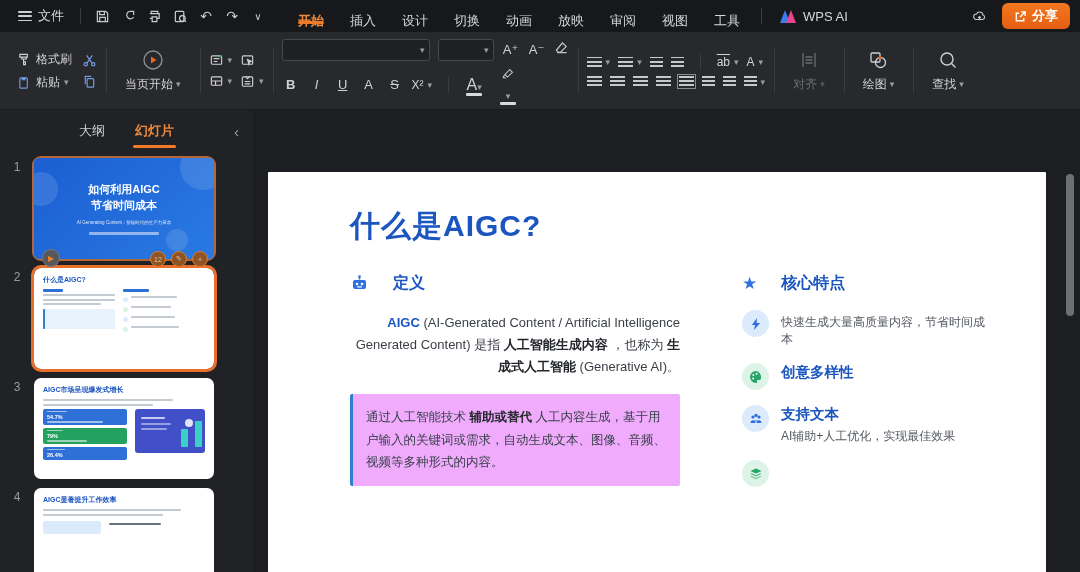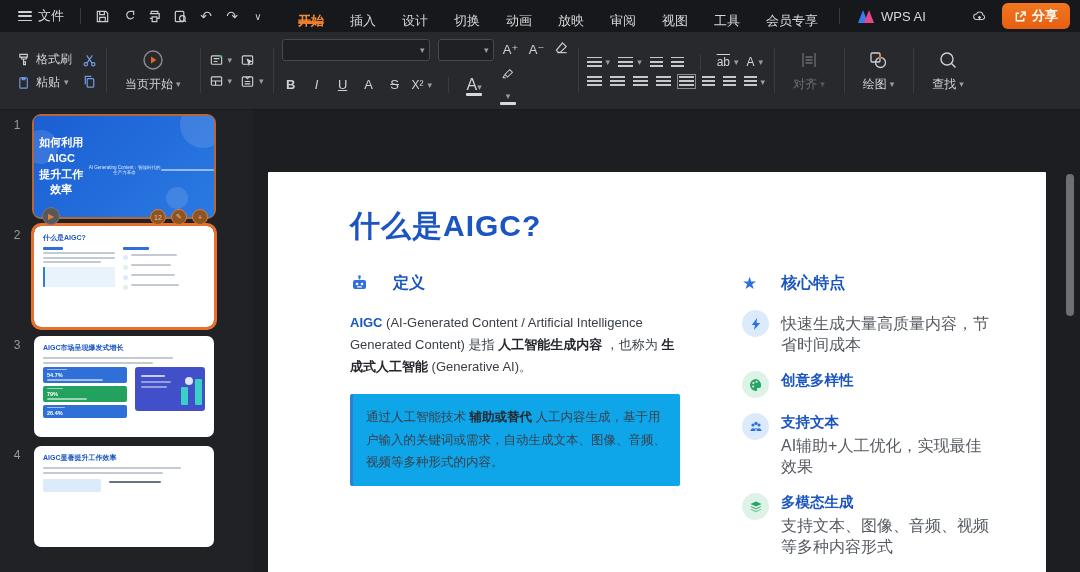--- a/index.html
+++ b/index.html
@@ -71,21 +71,21 @@
     border-radius:2px; background:#ef7b28; }
   .collapse { position:absolute; right:14px; color:#9a9b9e; font-size:15px; cursor:pointer; }
   .thumb-list { flex:1; overflow:hidden; padding:6px 0 0 0; }
   .thumb-row { display:flex; margin-bottom:9px; }
   .thumb-num { width:34px; text-align:center; color:#9a9b9e; font-size:12px; padding-top:2px; }
   .thumb { width:180px; height:101px; border-radius:7px; background:#fff; position:relative; cursor:pointer; overflow:visible; }
   .thumb-inner { position:absolute; inset:0; border-radius:5px; overflow:hidden; }
   .thumb.hovered { outline:2px solid #b4683a; }
   .thumb.selected { outline:3px solid #e8702a; }
   .t1bg { background:linear-gradient(135deg,#1b5ed3,#2a7ae2); color:#fff; display:flex;
-    align-items:center; justify-content:center; text-align:center; }
+    flex-direction:column; align-items:center; justify-content:center; text-align:center; }
   .t1bg .bub { position:absolute; border-radius:50%; background:rgba(255,255,255,.12); }
   .t1title { font-size:11px; font-weight:bold; line-height:1.45; position:relative; }
   .t1sub { font-size:4.5px; margin-top:6px; opacity:.85; position:relative; }
   .t1tiny { width:70px; height:2.5px; background:rgba(255,255,255,.5); margin-top:7px; border-radius:1px; position:relative; }
   .ov-play { position:absolute; left:8px; bottom:-8px; width:18px; height:18px; border-radius:50%;
     background:#57585c; border:1px solid #77787c; color:#e8822e; font-size:8px;
     display:flex; align-items:center; justify-content:center; cursor:pointer; z-index:3; }
   .ov-acts { position:absolute; right:6px; bottom:-8px; display:flex; gap:5px; z-index:3; }
   .ov-act { width:16px; height:16px; border-radius:50%; background:#8d5426; border:1px solid #e07b2e;
     color:#f3c296; font-size:7px; display:flex; align-items:center; justify-content:center; cursor:pointer; }
@@ -108,34 +108,34 @@
   .canvas { flex:1; position:relative; background:#1d1e21; overflow:hidden; }
   .slide { position:absolute; left:15px; top:62px; width:778px; height:440px; background:#fff;
     border-radius:1px; padding:34px 56px 0 82px; }
   .scrollbar { position:absolute; right:6px; top:64px; width:8px; height:142px; background:#6e6f73; border-radius:4px; cursor:pointer; }
   .slide-title { color:#1a55c0; font-size:30px; font-weight:bold; letter-spacing:1px; }
   .slide-cols { display:flex; margin-top:26px; gap:62px; }
   .col-left { width:330px; flex-shrink:0; }
   .sec-head { display:flex; align-items:center; gap:24px; color:#1a55c0; font-size:16px; font-weight:bold; }
   .sec-head svg { width:19px; height:19px; }
   .sec-head .star { color:#2f6fe0; font-size:17px; }
-  .def-p { margin-top:18px; font-size:13px; line-height:1.7; color:#3a3f46; }
+  .def-p { margin-top:18px; font-size:13px; line-height:1.7; color:#3a3f46;text-align:right; }
   .def-p .lead { color:#1a55c0; font-weight:bold; }
   .def-p b { color:#23262b; }
-  .callout { margin-top:16px; background:#0ea5e9; border-left:3px solid #2e7ed2; padding:12px 13px;
+  .callout { margin-top:16px; background:#f0abfc; border-left:3px solid #2e7ed2; padding:12px 13px;
     font-size:12.5px; line-height:1.8; color:#39404a; border-radius:2px; }
   .callout b { color:#23262b; }
   .feat-list { margin-top:16px; display:flex; flex-direction:column; gap:15px; }
   .feat { display:flex; gap:12px; }
   .feat-ic { width:27px; height:27px; border-radius:50%; display:flex; align-items:center; justify-content:center; flex-shrink:0; }
   .feat-ic.blue { background:#dcebfb; color:#2f6fe0; }
   .feat-ic.green { background:#def3e8; color:#27a567; }
   .feat-ic svg { width:14px; height:14px; }
   .feat-t { color:#1a55c0; font-size:14.5px; font-weight:bold; }
-  .feat-d { color:#555a61; font-size:16px; margin-top:4px; }
+  .feat-d { color:#555a61; font-size:12px; margin-top:4px; }
 </style>
 </head>
 <body>
 
 <div class="app">
 
   <div class="titlebar">
     <div class="tb-btn">
       <span class="burger">
           <i></i>
@@ -182,21 +182,20 @@
     <div class="menu-tabs">
       <span class="menu-tab active">开始</span>
       <span class="menu-tab">插入</span>
       <span class="menu-tab">设计</span>
       <span class="menu-tab">切换</span>
       <span class="menu-tab">动画</span>
       <span class="menu-tab">放映</span>
       <span class="menu-tab">审阅</span>
       <span class="menu-tab">视图</span>
       <span class="menu-tab">工具</span>
-      <span class="menu-tab">会员专享</span>
     </div>
     <span class="vdiv"></span>
     <div class="wpsai">
       <span class="wpsai-mark">
           <i class="t1"></i>
           <i class="t2"></i>
         </span>
       <span>WPS AI</span>
     </div>
 
@@ -420,33 +419,38 @@
             <span>查找</span>
             <span class="caret">▾</span>
           </span>
       </div>
     </div>
   </div>
 
   <div class="main">
 
     <div class="sidebar">
+      <div class="panel-tabs">
+        <span class="panel-tab">大纲</span>
+        <span class="panel-tab active">幻灯片</span>
+        <span class="collapse">‹</span>
+      </div>
 
       <div class="thumb-list">
 
         <div class="thumb-row">
           <span class="thumb-num">1</span>
           <div class="thumb hovered">
             <div class="thumb-inner t1bg">
               <span class="bub" style="width:34px;height:34px;left:-10px;top:14px"></span>
               <span class="bub" style="width:46px;height:46px;right:-12px;top:-14px"></span>
               <span class="bub" style="width:22px;height:22px;right:26px;bottom:8px"></span>
               <div class="t1title">
                   <div>如何利用AIGC</div>
-                  <div>提升工作效率</div>
+                  <div>节省时间成本</div>
                 </div>
               <div class="t1sub">AI Generating Content：智能时代的生产力革命</div>
               <div class="t1tiny"></div>
             </div>
             <div class="ov-play">
                 <span>▶</span>
               </div>
             <div class="ov-acts">
               <span class="ov-act">
                   <span>12</span>
@@ -626,24 +630,20 @@
               </div>
 
               <div class="feat">
                 <span class="feat-ic green">
                   <svg viewBox="0 0 14 14" fill="currentColor">
                       <path d="M7 1.5L12.5 4 7 6.5 1.5 4z"></path>
                       <path d="M2.6 6.2L7 8.2l4.4-2 1.1.5L7 9.5 1.5 7z" opacity=".8"></path>
                       <path d="M2.6 8.9L7 10.9l4.4-2 1.1.5L7 12.2 1.5 9.7z" opacity=".6"></path>
                     </svg>
                 </span>
-                <div>
-                    <div class="feat-t">多模态生成</div>
-                <div class="feat-d">支持文本、图像、音频、视频等多种内容形式</div>
-                  </div>
               </div>
 
             </div>
           </div>
         </div>
       </div>
       <div class="scrollbar"></div>
     </div>
   </div>
 </div>

